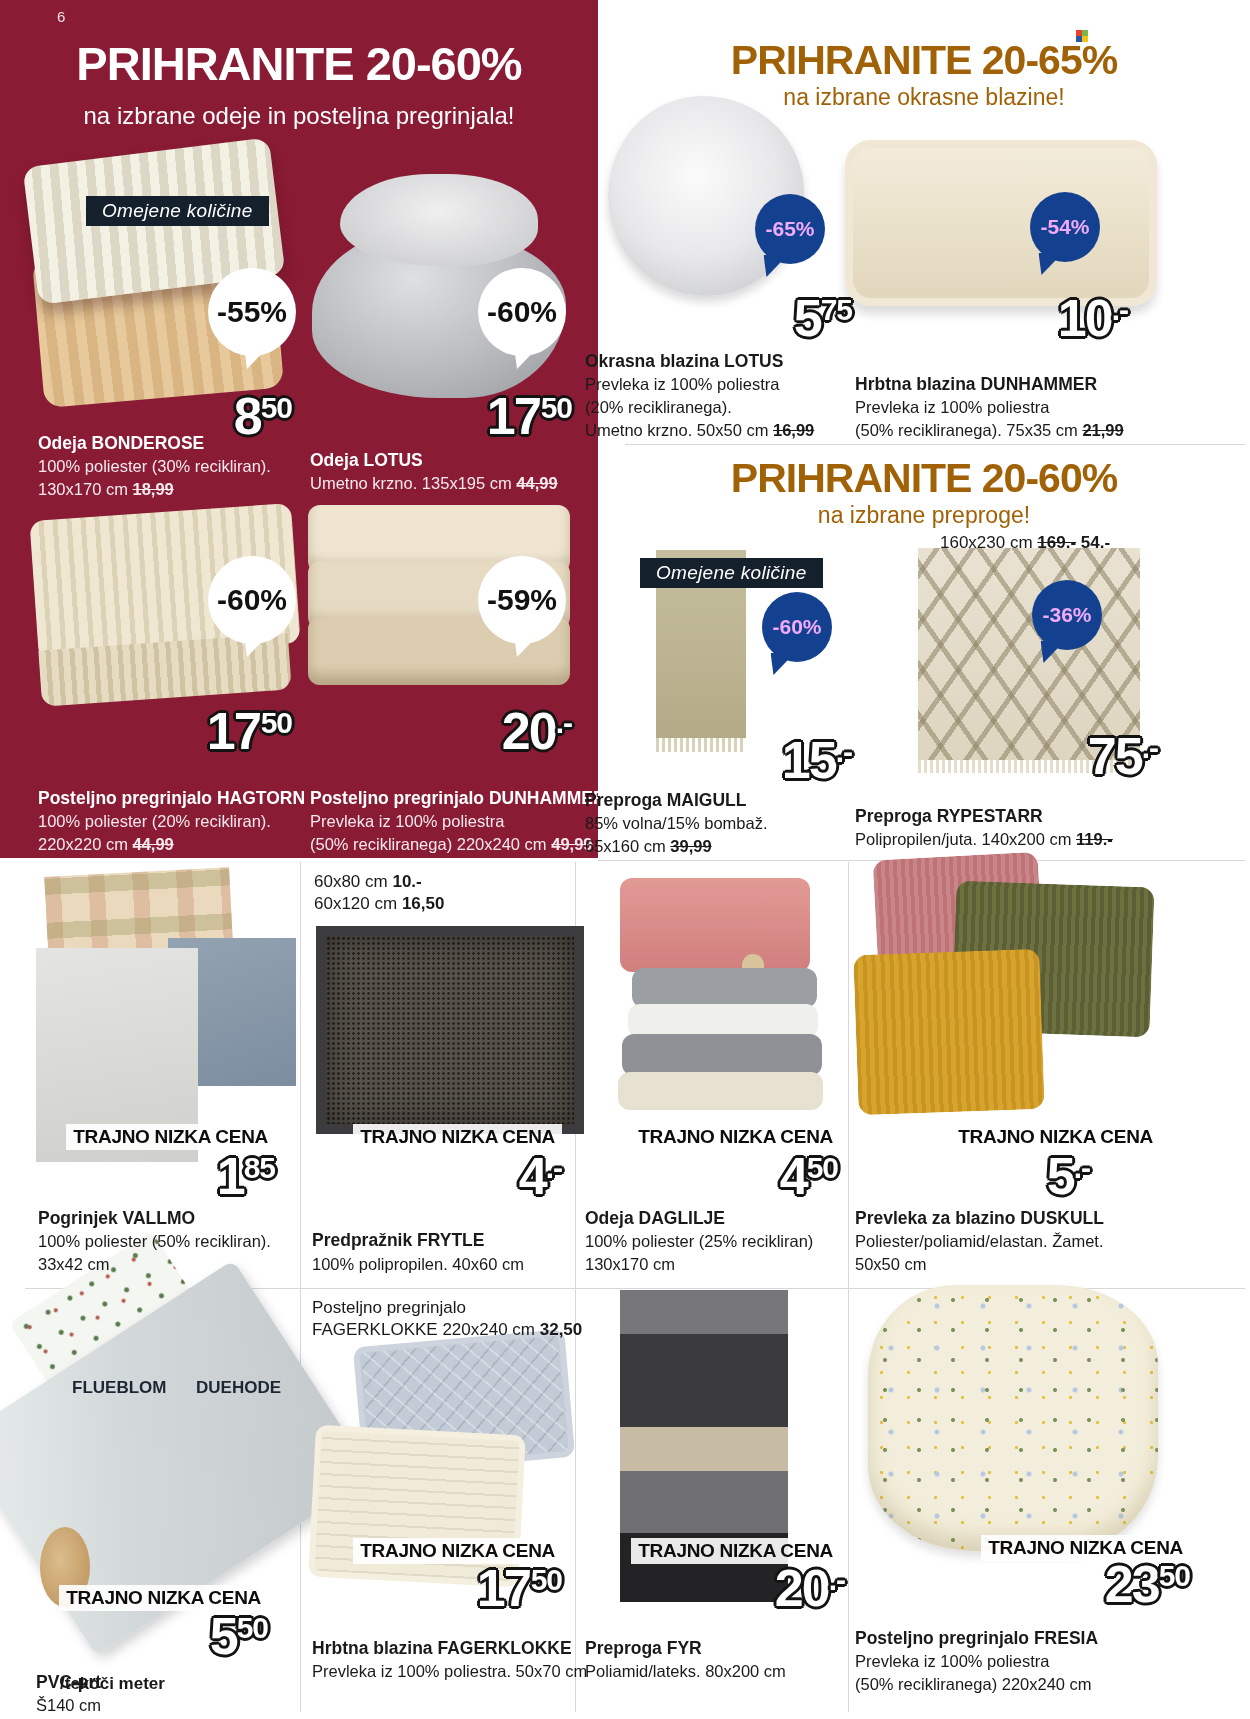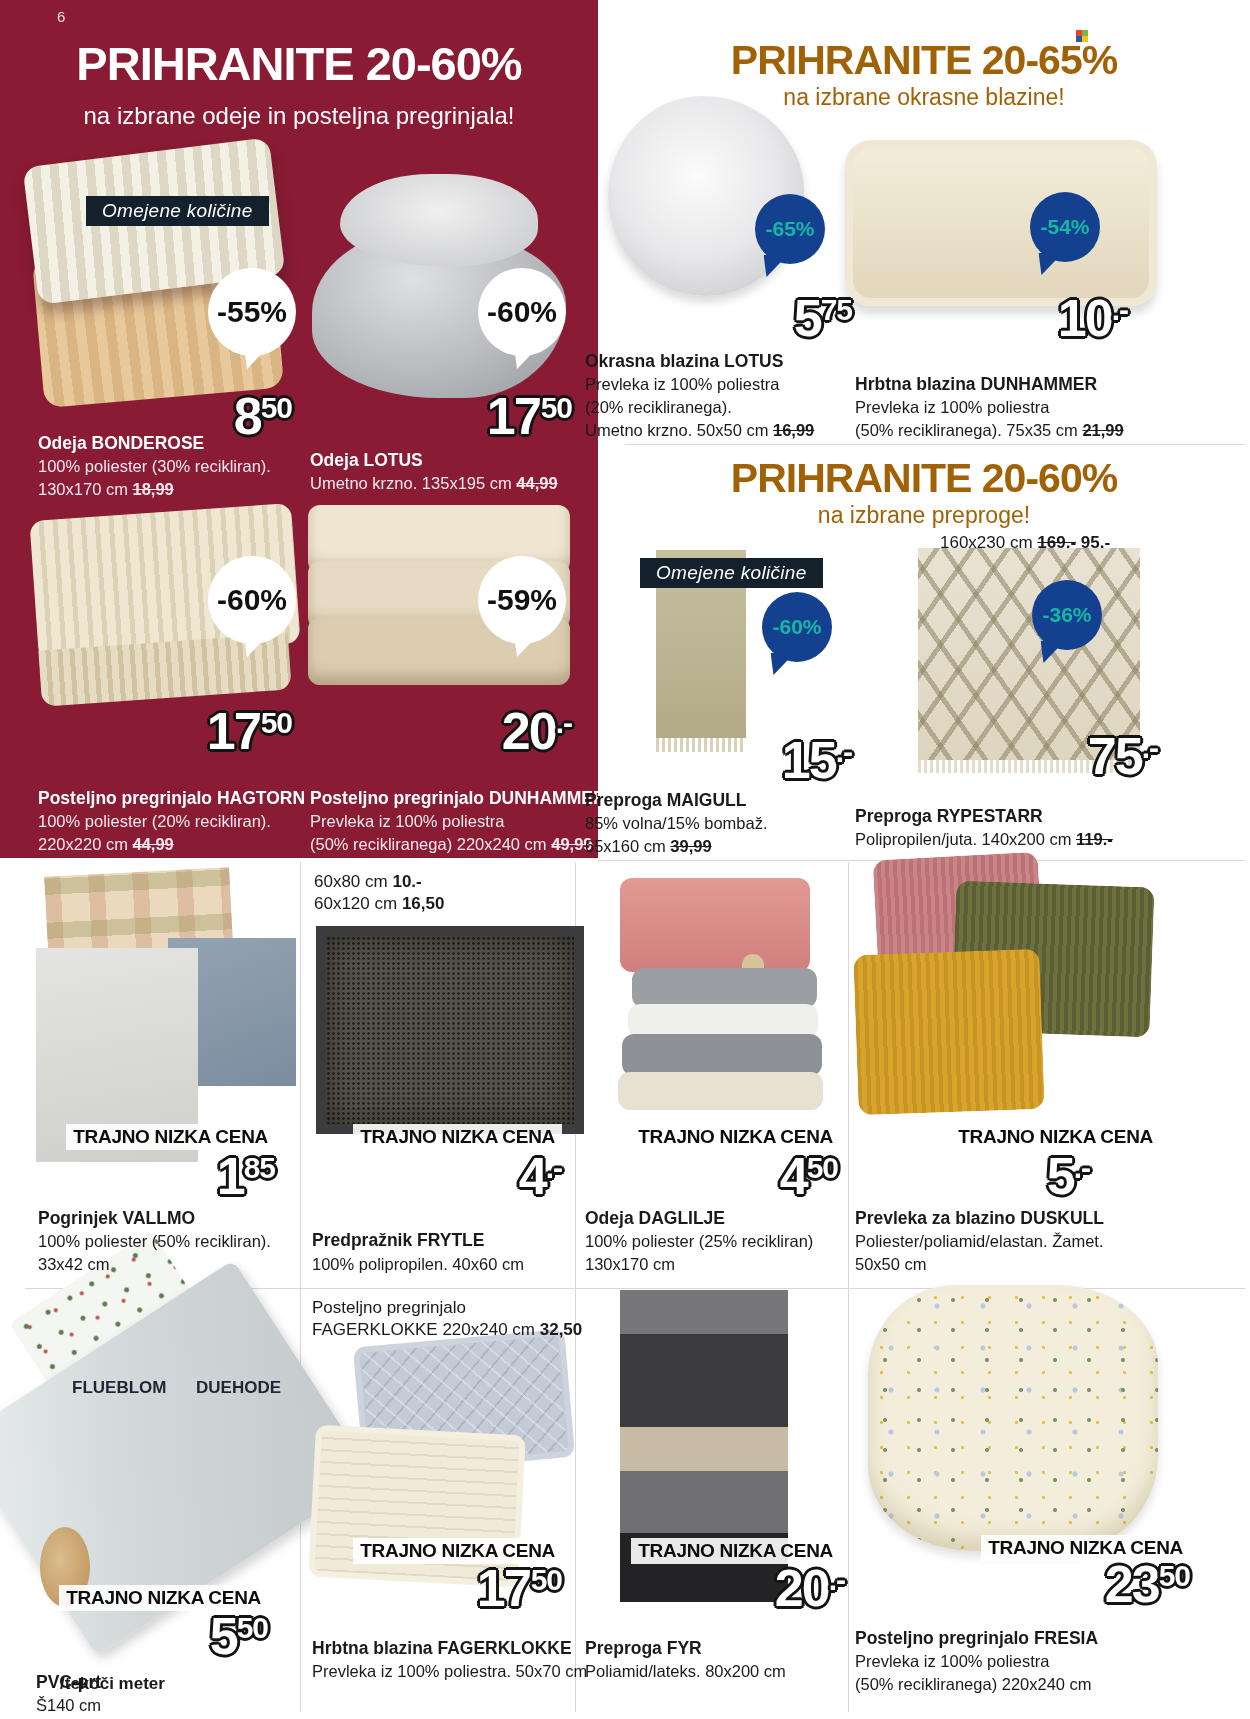--- a/index.html
+++ b/index.html
@@ -19,21 +19,21 @@
          font-size:19px;padding:4px 16px;letter-spacing:.3px;z-index:6;position:relative;}
   .tl-row{position:absolute;text-align:right;z-index:5;}
   .tlabel{display:inline-block;background:rgba(255,255,255,.9);color:#0d0d0d;
           font-weight:bold;font-size:19px;padding:2px 7px;white-space:nowrap;letter-spacing:-.3px;}
   
   .bubble{position:absolute;border-radius:50%;display:flex;align-items:center;justify-content:center;
           font-weight:bold;z-index:3;}
   .bubble::after{content:"";position:absolute;bottom:-13px;left:52%;width:24px;height:22px;
           background:inherit;clip-path:polygon(0 0,100% 0,12% 100%);transform:translateX(-40%);}
   .bw{background:#fff;color:#111;font-size:30px;width:88px;height:88px;}
-  .bb{background:#14418f;color:#14b8a6;font-size:21px;width:70px;height:70px;}
+  .bb{background:#14418f;color:#f0abfc;font-size:21px;width:70px;height:70px;}
   .bb::after{left:26%;}
   
   .price{position:absolute;font-weight:bold;font-size:52px;line-height:1;letter-spacing:-2px;
          color:#fff;text-align:right;z-index:4;white-space:nowrap;
          text-shadow:3px 0 0 #131313,-3px 0 0 #131313,0 3px 0 #131313,0 -3px 0 #131313,
                      2px 2px 0 #131313,-2px -2px 0 #131313,2px -2px 0 #131313,-2px 2px 0 #131313;}
   .price sup{font-size:30px;letter-spacing:-1px;vertical-align:super;position:relative;top:2px;}
   .unit{position:absolute;font-weight:bold;font-size:17px;z-index:4;}
   
   .pname{position:absolute;font-weight:bold;font-size:17.5px;white-space:nowrap;z-index:4;}
@@ -247,21 +247,21 @@
   <div class="pdesc" style="left:855px;top:398px"><span>Prevleka iz 100% poliestra</span></div>
   <div class="pdesc" style="left:855px;top:421px"><span>(50% recikliranega). 75x35 cm </span><span class="strike">21,99</span></div>
 
   <div class="hline" style="left:625px;top:444px;width:620px"></div>
   <div class="hdr hdr-dark" style="left:598px;top:458px;width:652px">
     <div class="hdr-title" style="font-size:41px">PRIHRANITE 20-60%</div>
     <div class="hdr-sub" style="font-size:23px;margin-top:4px">na izbrane preproge!</div>
   </div>
   <div class="note" style="left:940px;top:533px">
     <span>160x230 cm </span><span class="strike">169.-</span>
-    <span class="b">95.-</span></div>
+    <span class="b">54.-</span></div>
   <div class="abs" style="left:640px;top:558px;z-index:6">
     <span class="badge">Omejene količine</span></div>
 
   <div class="img im-maigull"></div>
   <div class="bubble bb" style="left:762px;top:592px">
     <span>-60%</span>
     </div>
   <div class="price" style="left:700px;top:734px;width:152px">
     <span>15</span><sup>.-</sup></div>
   <div class="pname" style="left:585px;top:790px">Preproga MAIGULL</div>

